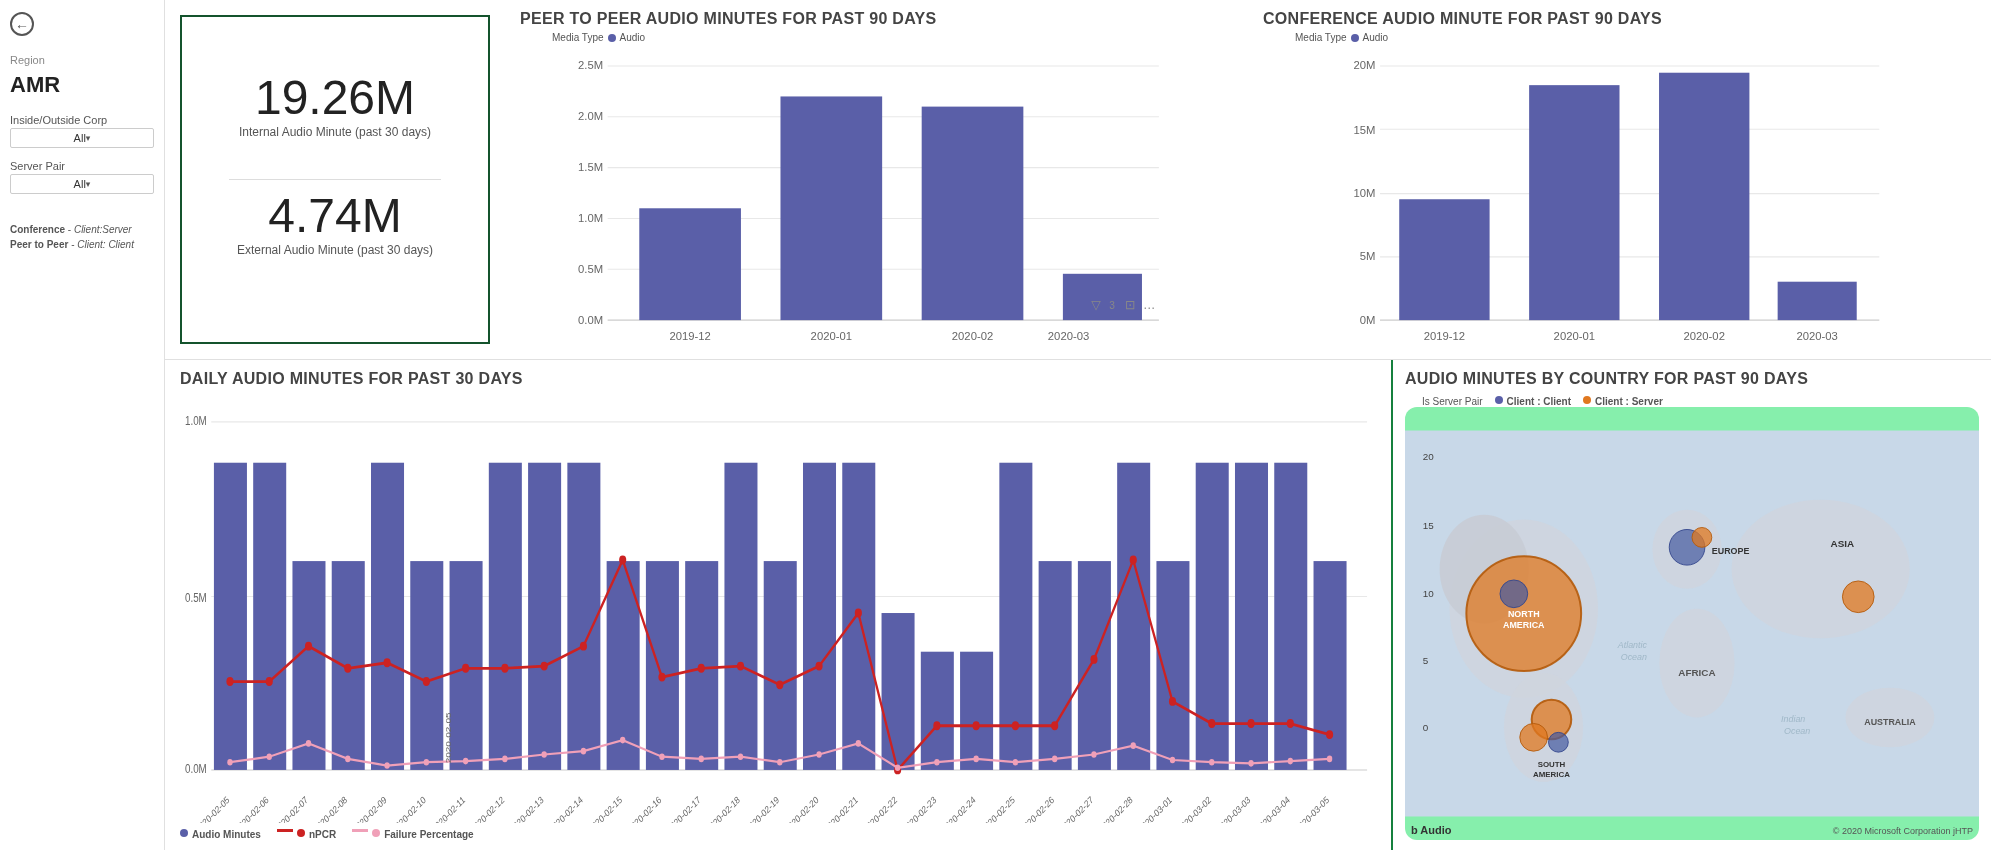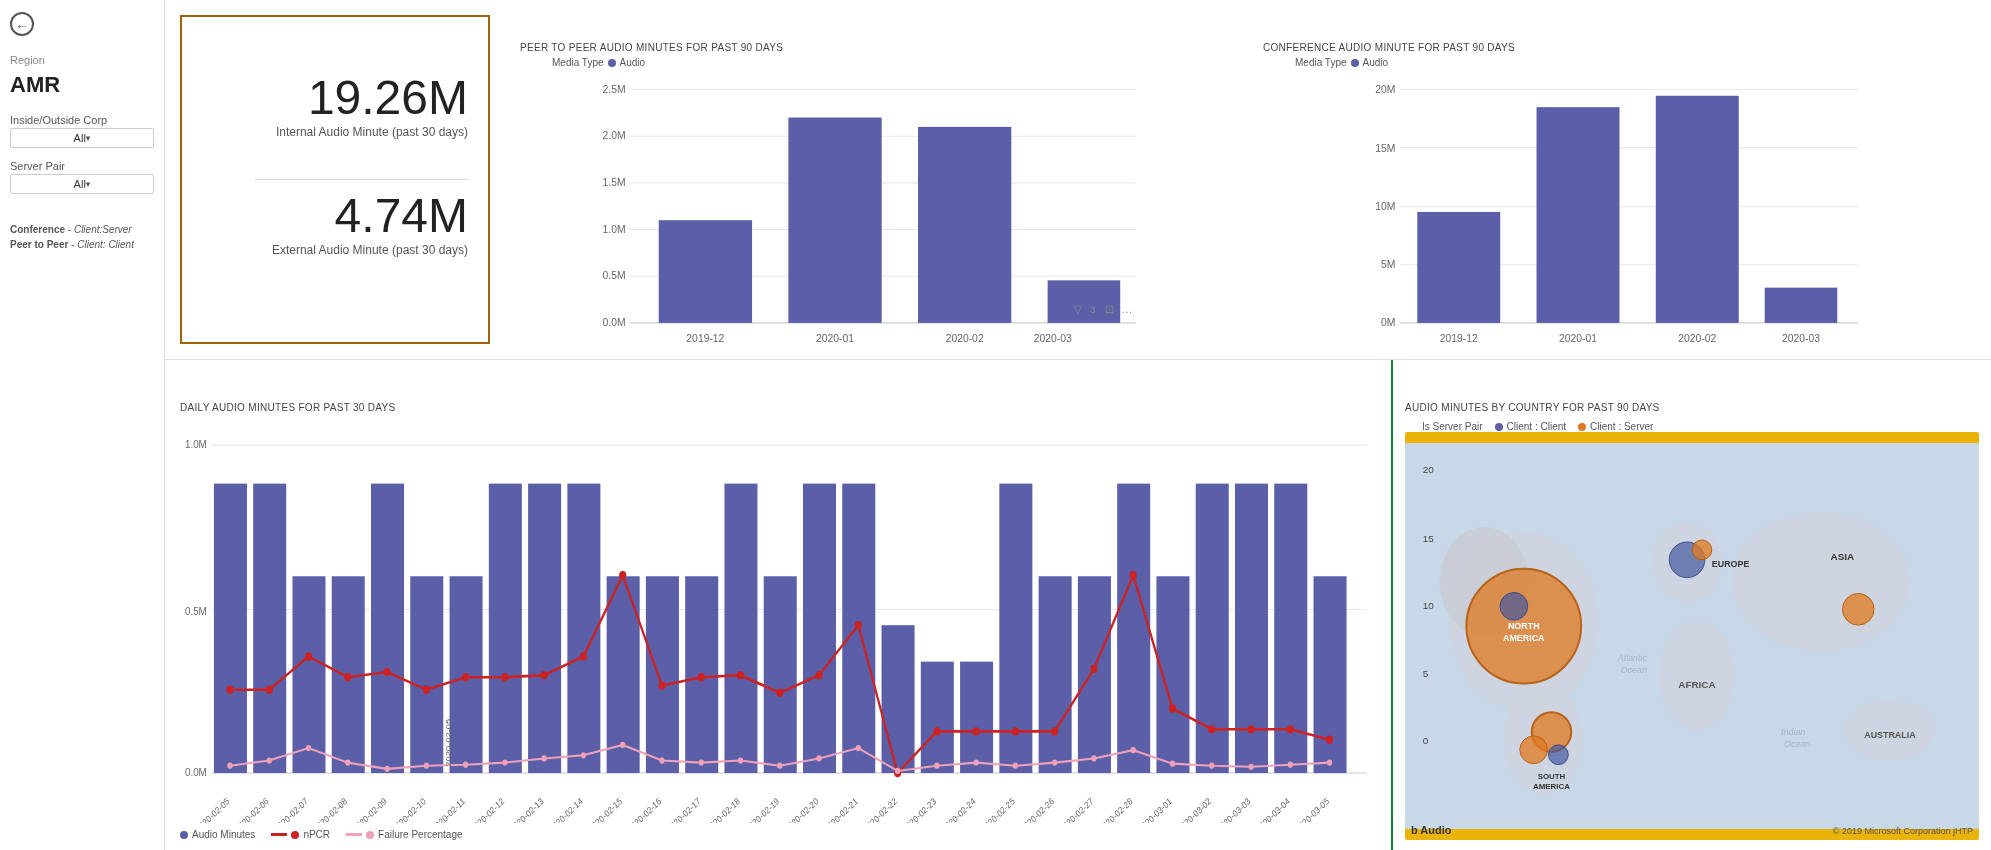--- a/index.html
+++ b/index.html
@@ -116,26 +116,26 @@
       display: flex;
       flex-direction: row;
       height: 360px;
       border-bottom: 1px solid #e0e0e0;
     }
 
     
     .kpi-card {
       width: 310px;
       min-width: 310px;
-      border: 2px solid #a16207;
+      border: 2px solid #14532d;
       margin: 15px;
       display: flex;
       flex-direction: column;
       justify-content: center;
-      align-items: flex-end;
+      align-items: center;
       padding: 20px;
     }
 
     .kpi-big {
       font-size: 48px;
       font-weight: 300;
       color: #222;
       line-height: 1.1;
     }
 
@@ -155,26 +155,25 @@
 
     
     .chart-container {
       flex: 1;
       padding: 10px 15px 5px 15px;
       display: flex;
       flex-direction: column;
     }
 
     .chart-title {
-      font-size: 10px;
-      font-weight: 400;
+      font-size: 16px;
+      font-weight: 700;
       color: #444;
       letter-spacing: 0.3px;
       margin-bottom: 4px;
-      margin-top: 32px;
     }
 
     .chart-subtitle {
       font-size: 10px;
       color: #555;
       margin-bottom: 6px;
       display: flex;
       align-items: center;
       gap: 4px;
       margin-left: 32px;
@@ -226,30 +225,31 @@
       display: flex;
       gap: 16px;
       align-items: center;
       margin-top: 6px;
       font-size: 10px;
       color: #555;
     }
 
     .legend-item {
       display: flex;
-      align-items: center;
+      align-items: flex-start;
       gap: 4px;
+      font-weight: bold;
     }
 
     
     .map-area {
       flex: 1;
-      background: #eab308;
+      background: #86efac;
       position: relative;
-      border-radius: 2px;
+      border-radius: 12px;
       overflow: hidden;
     }
 
     .bing-logo {
       position: absolute;
       bottom: 4px;
       left: 6px;
       font-size: 11px;
       font-weight: 700;
       color: #333;
@@ -628,19 +628,19 @@
 
             <circle cx="458" cy="168" r="16" fill="rgba(224,120,32,0.75)" stroke="rgba(180,90,10,0.9)" stroke-width="1"></circle>
             <text x="430" y="118" font-size="10" font-weight="700" fill="#333">ASIA</text>
 
             <text x="295" y="248" font-size="10" font-weight="700" fill="#555" text-anchor="middle">AFRICA</text>
 
             <text x="490" y="298" font-size="9" font-weight="700" fill="#555" text-anchor="middle">AUSTRALIA</text>
           </svg>
 
           <div class="bing-logo">b Audio</div>
-          <div class="bing-copyright">© 2019 Microsoft Corporation  jHTP</div>
+          <div class="bing-copyright">© 2020 Microsoft Corporation  jHTP</div>
         </div>
       </div>
 
     </div>
   </div>
 </div>
 
 </body></html>

